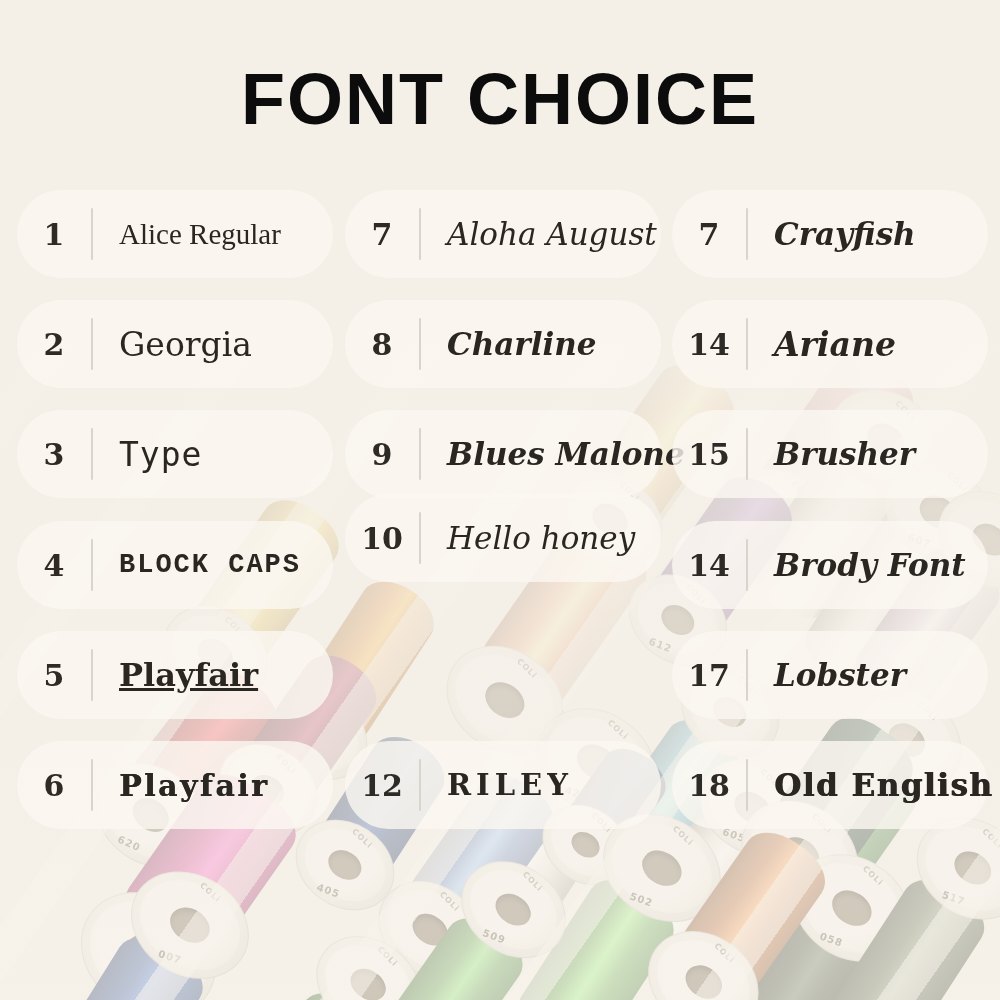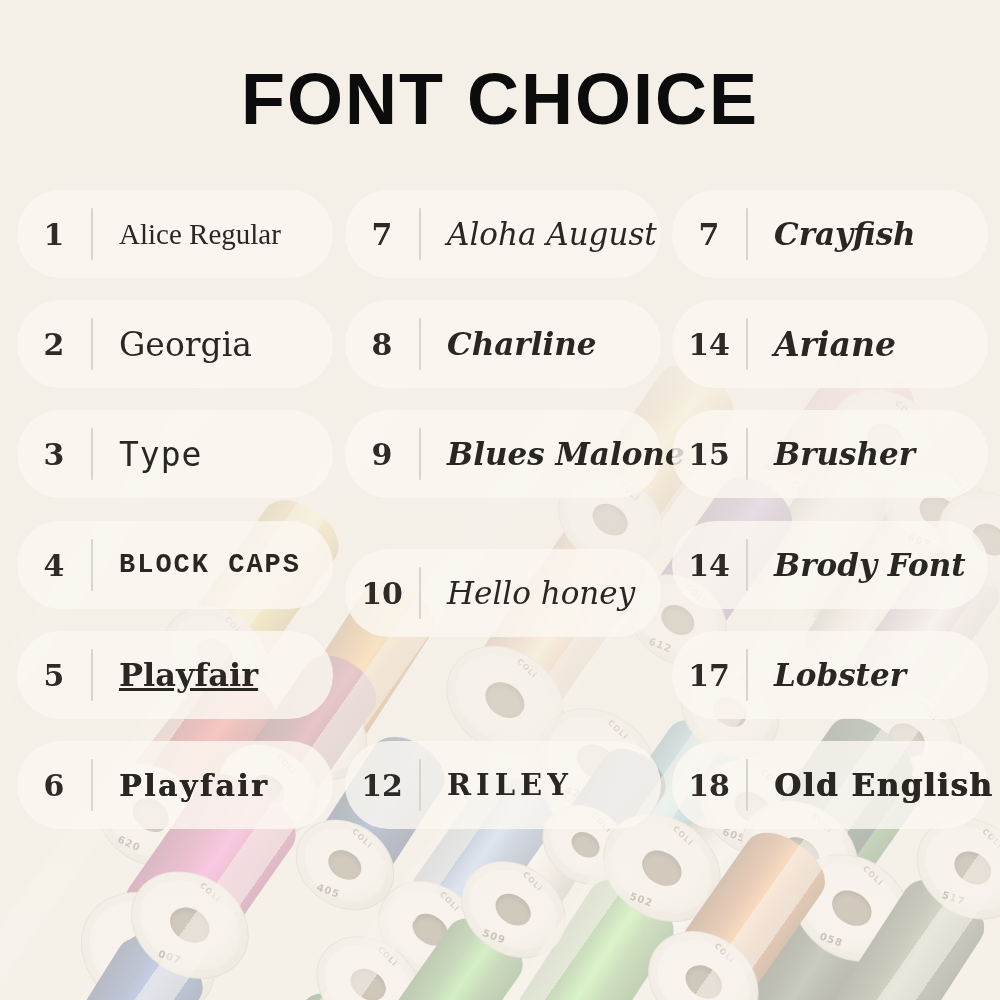--- a/index.html
+++ b/index.html
@@ -326,21 +326,21 @@
       <div class="pill" style="left: 345px; top: 300px;">
     <div class="num">8</div>
     <div class="div"></div>
     <div class="lbl f-script">Charline</div>
   </div>
       <div class="pill" style="left: 345px; top: 410px;">
     <div class="num">9</div>
     <div class="div"></div>
     <div class="lbl f-script">Blues Malone</div>
   </div>
-      <div class="pill" style="left: 345px; top: 549px; align-items: center;">
+      <div class="pill" style="left: 345px; top: 494px; align-items: center;">
     <div class="num">10</div>
     <div class="div"></div>
     <div class="lbl f-scriptlight">Hello honey</div>
   </div>
       <div class="pill" style="left: 345px; top: 741px;">
     <div class="num">12</div>
     <div class="div"></div>
     <div class="lbl f-retro">RILEY</div>
   </div>
       <div class="pill" style="left: 672px; top: 190px;">

